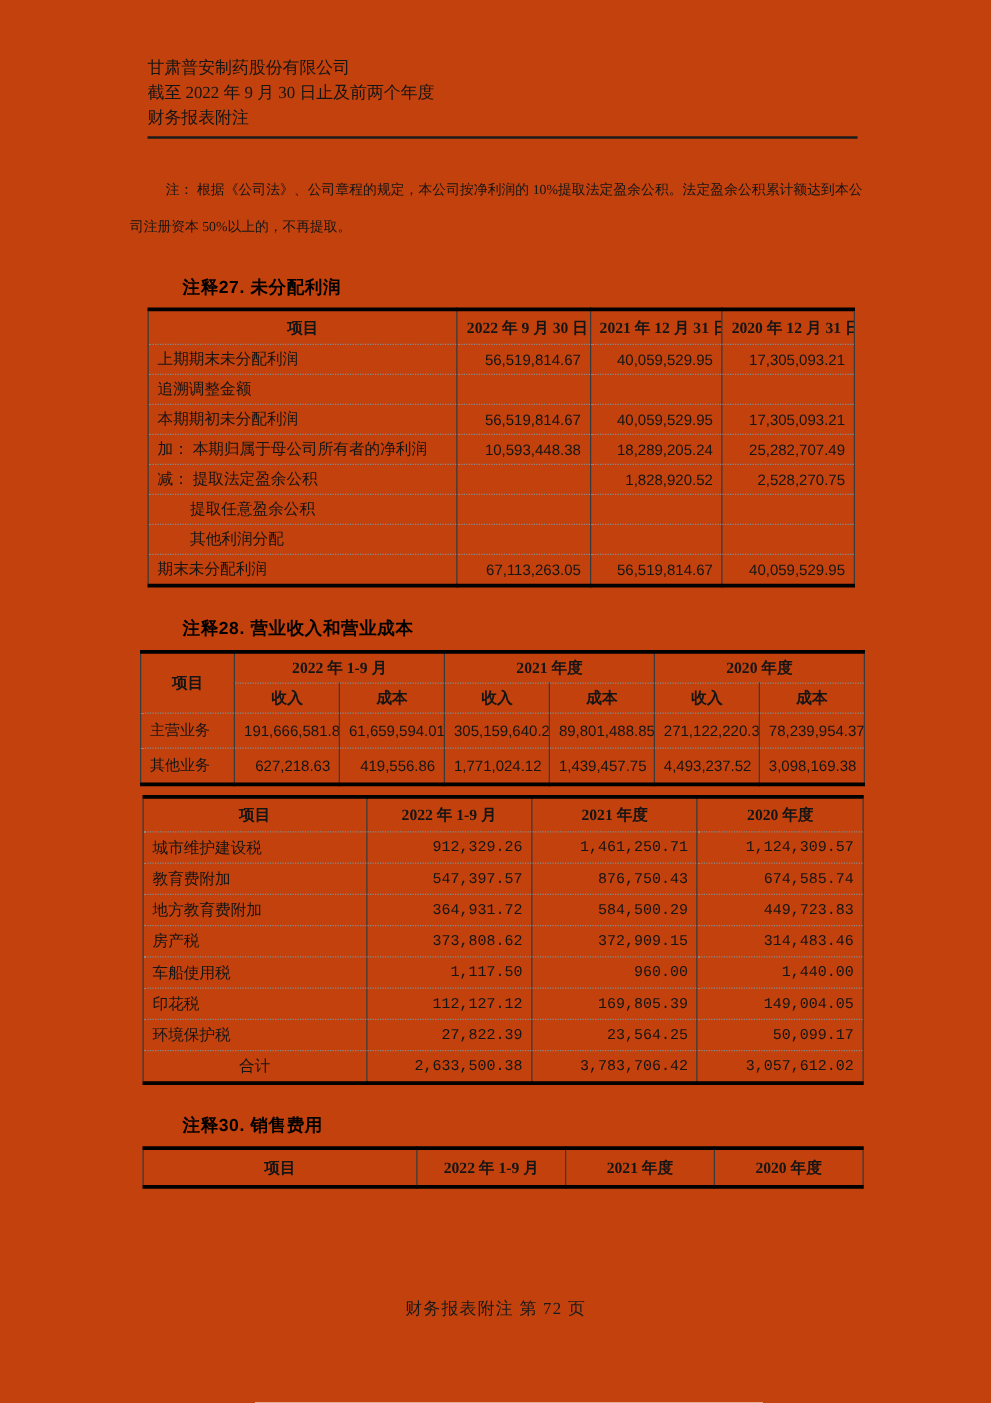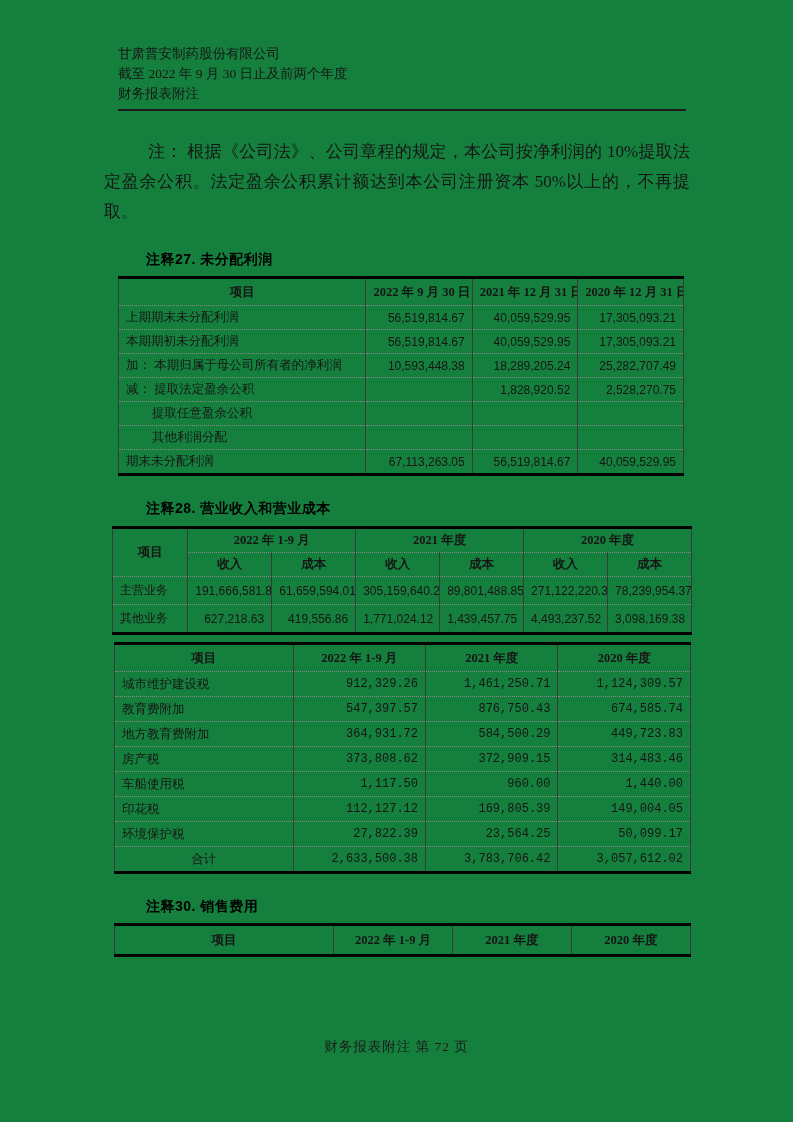--- a/index.html
+++ b/index.html
@@ -1,38 +1,38 @@
 <!DOCTYPE html>
 <html><head>
 <meta charset="utf-8">
 <style>
   html,body{margin:0;padding:0;background:#fff;}
   .page{
     position:relative;
     width:793px;height:1122px;
-    background:#15803d;
+    background:#c2410c;
     font-family:"Liberation Serif","DejaVu Serif",serif;
     color:#151515;
     overflow:hidden;
     box-sizing:border-box;
   }
   .content{padding:44px 103px 0 104px;}
 
   
   .doc-header{margin-left:14px;font-size:13.5px;line-height:20px;}
   .doc-header div{white-space:nowrap;}
   .header-rule{
     margin:5px 4px 0 14px;
     border:none;border-top:2px solid #1c1c1c;height:0;
   }
 
   
   .note-para{
     margin:26px 0 0 0;
-    font-size:17px;line-height:30px;
+    font-size:11px;line-height:30px;
     text-indent:2.6em;text-align:justify;
   }
 
   
   .section-title{
     margin:24px 0 0 42px;
     font-family:"Liberation Sans","DejaVu Sans",sans-serif;
     font-size:14px;font-weight:bold;color:#000;
     letter-spacing:.5px;
   }
@@ -108,20 +108,26 @@
         </tr>
       </thead>
       <tbody>
         <tr>
           <td class="lbl">上期期末未分配利润</td>
           <td class="num">56,519,814.67</td>
           <td class="num">40,059,529.95</td>
           <td class="num">17,305,093.21</td>
         </tr>
         <tr>
+          <td class="lbl">追溯调整金额</td>
+          <td class="num"></td>
+          <td class="num"></td>
+          <td class="num"></td>
+        </tr>
+        <tr>
           <td class="lbl">本期期初未分配利润</td>
           <td class="num">56,519,814.67</td>
           <td class="num">40,059,529.95</td>
           <td class="num">17,305,093.21</td>
         </tr>
         <tr>
           <td class="lbl">加： 本期归属于母公司所有者的净利润</td>
           <td class="num">10,593,448.38</td>
           <td class="num">18,289,205.24</td>
           <td class="num">25,282,707.49</td>

